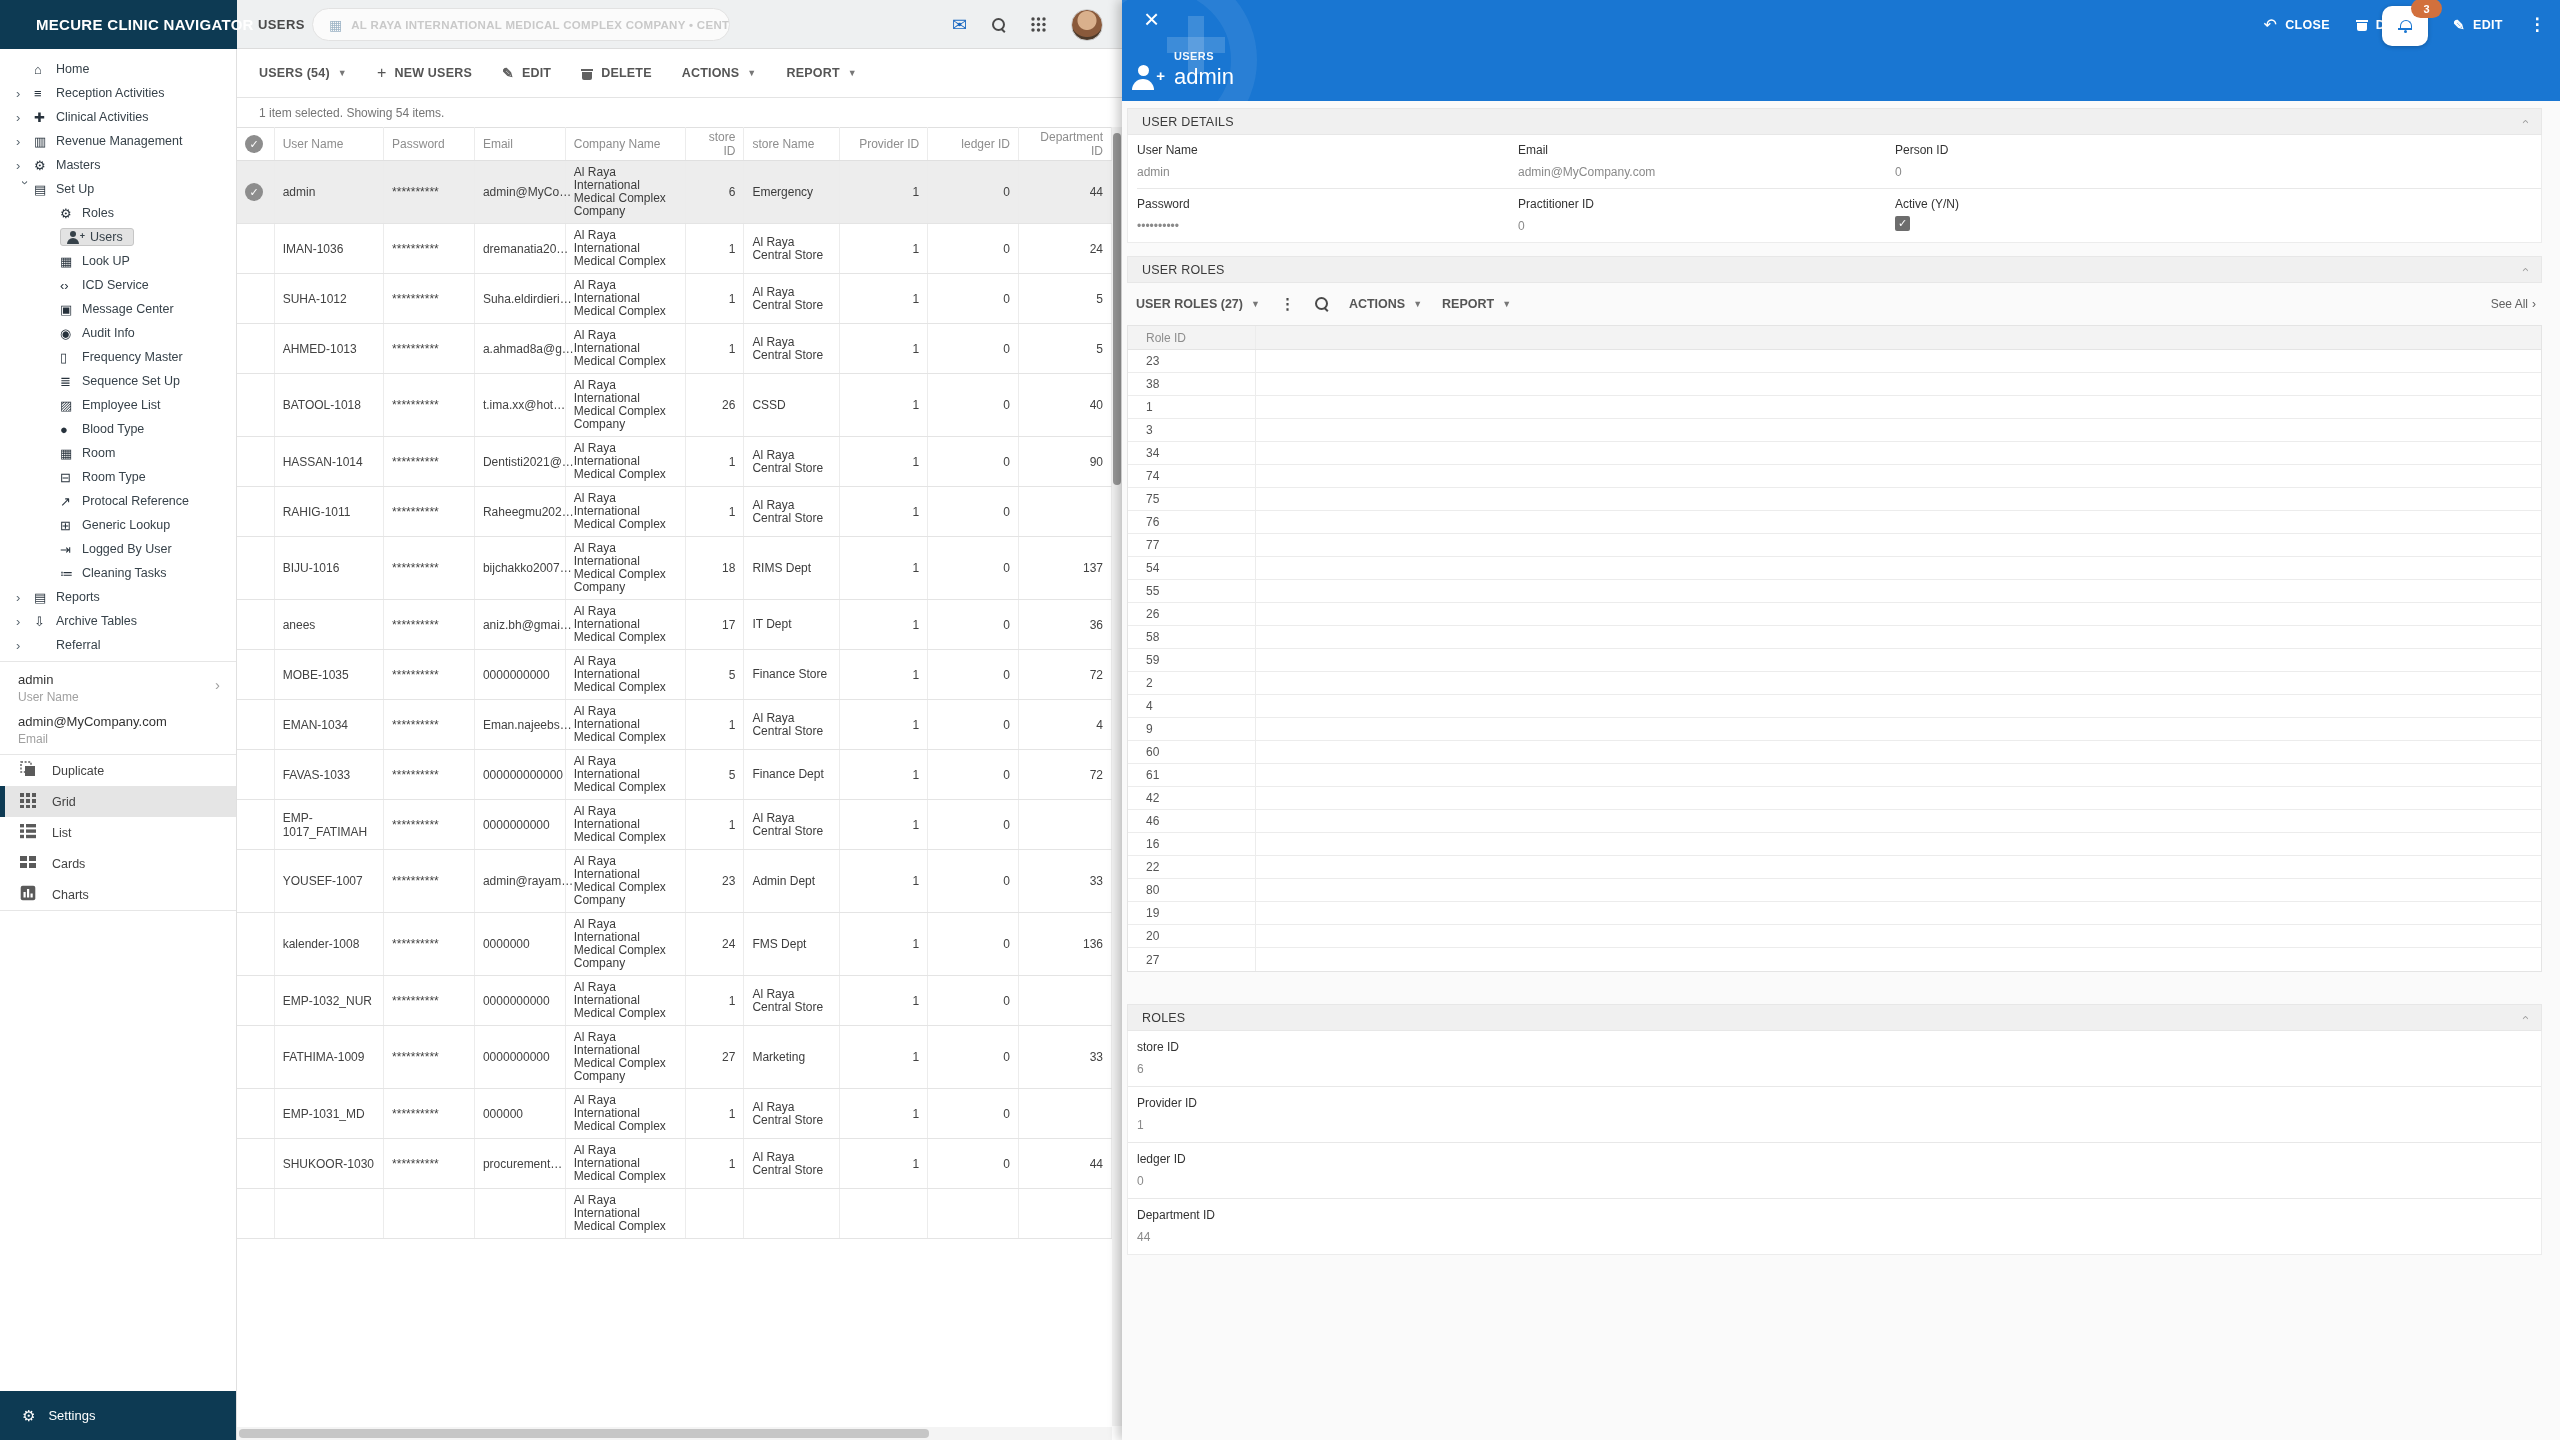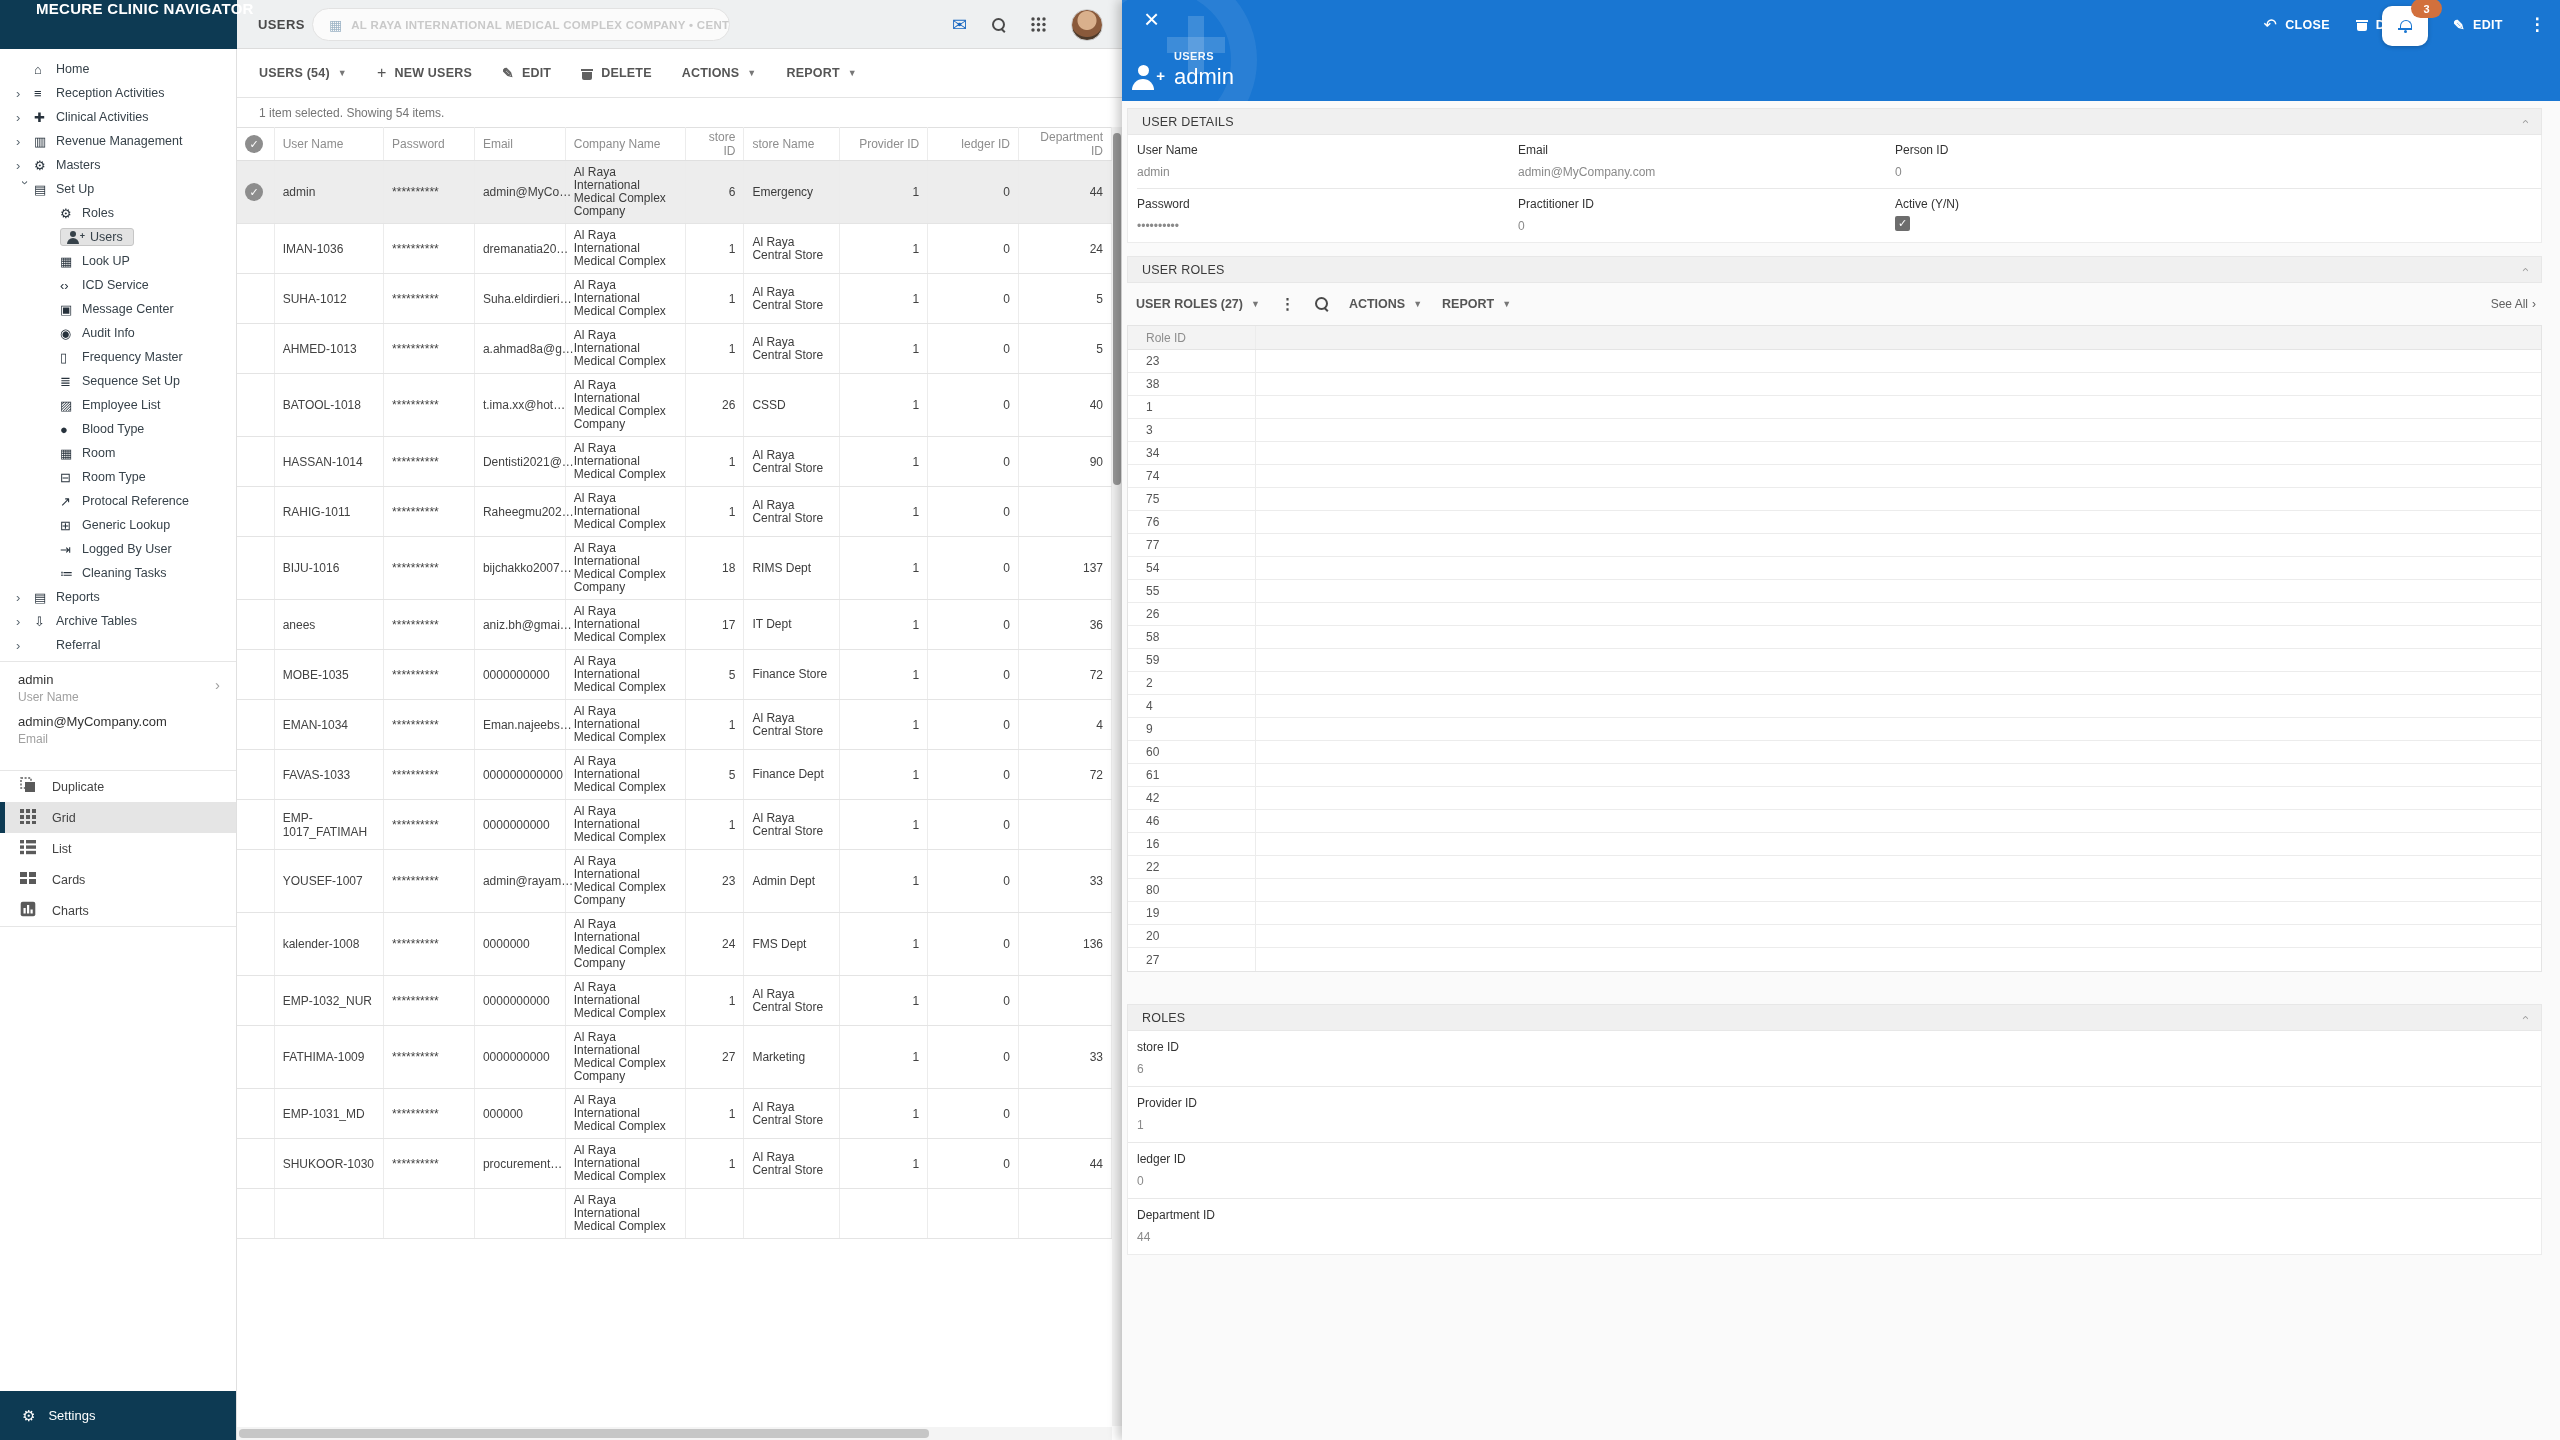--- a/index.html
+++ b/index.html
@@ -2,21 +2,21 @@
 <html><head>
 <meta charset="utf-8">
 <style>
   * { margin:0; padding:0; box-sizing:border-box; }
   html,body { background:#dfe3e6; }
   body { font-family:"Liberation Sans", sans-serif; }
   #root { position:relative; width:2560px; height:1440px; background:#fff; overflow:hidden; }
 
   
   .topbar { position:absolute; left:0; top:0; right:0; height:49px; background:#eef0f1; border-bottom:1px solid #dcdcdc; z-index:2; }
-  .brand { position:absolute; left:0; top:0; width:237px; height:49px; background:#0d3a53; color:#fff; display:flex; gap:16px; padding-left:20px; }
+  .brand { position:absolute; left:0; top:0; width:237px; height:49px; background:#0d3a53; color:#fff; display:flex; align-items:center; gap:16px; padding-left:20px; }
   .burger { display:block; width:22px; height:3px; background:#fff; box-shadow:0 -7px 0 0 #fff, 0 7px 0 0 #fff; }
   .brand-name { font-size:15px; font-weight:bold; letter-spacing:.3px; white-space:nowrap; }
   .entity-label { position:absolute; left:258px; top:0; height:49px; display:flex; align-items:center; font-size:13px; color:#4a4a4a; font-weight:bold; letter-spacing:.4px; }
   .ctx-pill { position:absolute; left:312px; top:8px; width:418px; height:33px; border-radius:17px; background:#fbfbfb; border:1px solid #e2e2e2; display:flex; align-items:center; gap:9px; padding:0 16px; overflow:hidden; }
   .ctx-pill .bld { color:#9db4c6; font-size:14px; }
   .ctx-pill .txt { font-size:11.5px; font-weight:bold; color:#c9c9c9; letter-spacing:.3px; white-space:nowrap; }
   .topbar-icons { position:absolute; left:952px; top:0; height:49px; display:flex; align-items:center; gap:25px; }
   .tb-mail { color:#1565c0; font-size:18px; }
   .mag { position:relative; width:14px; height:14px; display:inline-block; }
   .mag::before { content:""; position:absolute; left:0; top:0; width:9px; height:9px; border:2px solid #4a4a4a; border-radius:50%; }
@@ -35,21 +35,21 @@
   .sel-box { display:flex; align-items:center; background:#e3e3e3; border:1px solid #c6c6c6; border-radius:3px; padding:1px 10px 1px 2px; }
   .p-ic { position:relative; display:inline-block; width:16px; height:13px; }
   .p-ic .p-head { position:absolute; left:3px; top:0; width:6px; height:6px; border-radius:50%; background:currentColor; }
   .p-ic .p-body { position:absolute; left:0; bottom:0; width:12px; height:6px; border-radius:6px 6px 0 0; background:currentColor; }
   .p-ic .p-plus { position:absolute; right:-2px; top:1px; font-size:9px; font-weight:bold; line-height:1; }
   .side-user { position:absolute; left:0; right:0; top:612px; border-top:1px solid #e6e6e6; }
   .su-block { padding:10px 14px 8px 18px; position:relative; }
   .su-name { font-size:13px; color:#333; }
   .su-sub { font-size:12px; color:#a0a0a0; margin-top:3px; }
   .su-chev { position:absolute; right:16px; top:14px; color:#9e9e9e; font-size:15px; }
-  .views { border-top:1px solid #e6e6e6; margin-top:16px; }
+  .views { border-top:1px solid #e6e6e6; margin-top:0; }
   .view-row { position:relative; height:31px; display:flex; align-items:center; gap:16px; padding-left:20px; font-size:12.5px; color:#424242; }
   .view-row.active { background:#e5e5e5; }
   .view-row.active::before { content:""; position:absolute; left:0; top:0; bottom:0; width:5px; background:#0d3a53; }
   .view-row svg { flex:0 0 auto; }
   .views-end { border-top:1px solid #e6e6e6; }
   .side-settings { position:absolute; left:0; right:0; bottom:0; height:49px; background:#0d3a53; color:#fff; display:flex; align-items:center; gap:13px; padding-left:22px; font-size:13px; }
   .gear-w { font-size:15px; }
 
   
   .listpanel { position:absolute; left:237px; top:49px; width:885px; bottom:0; background:#fff; overflow:hidden; }

